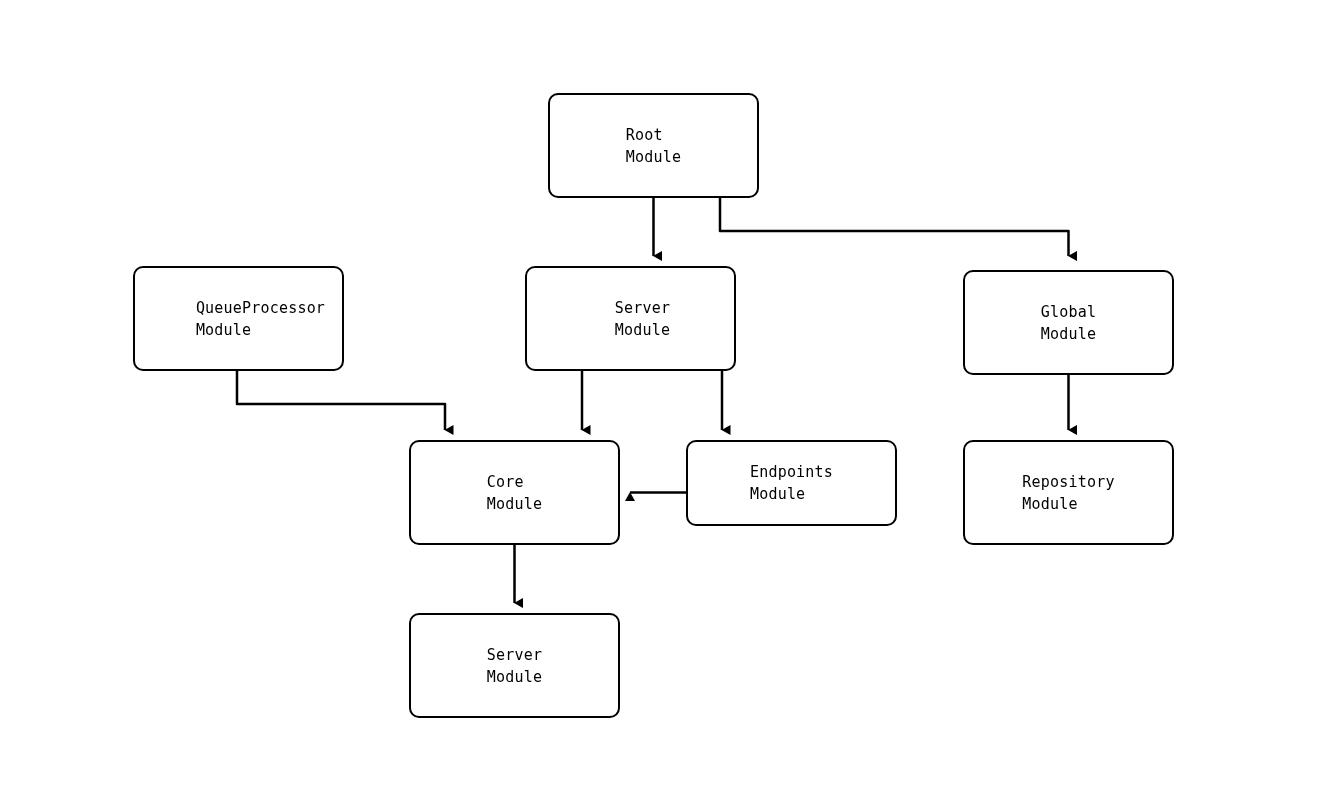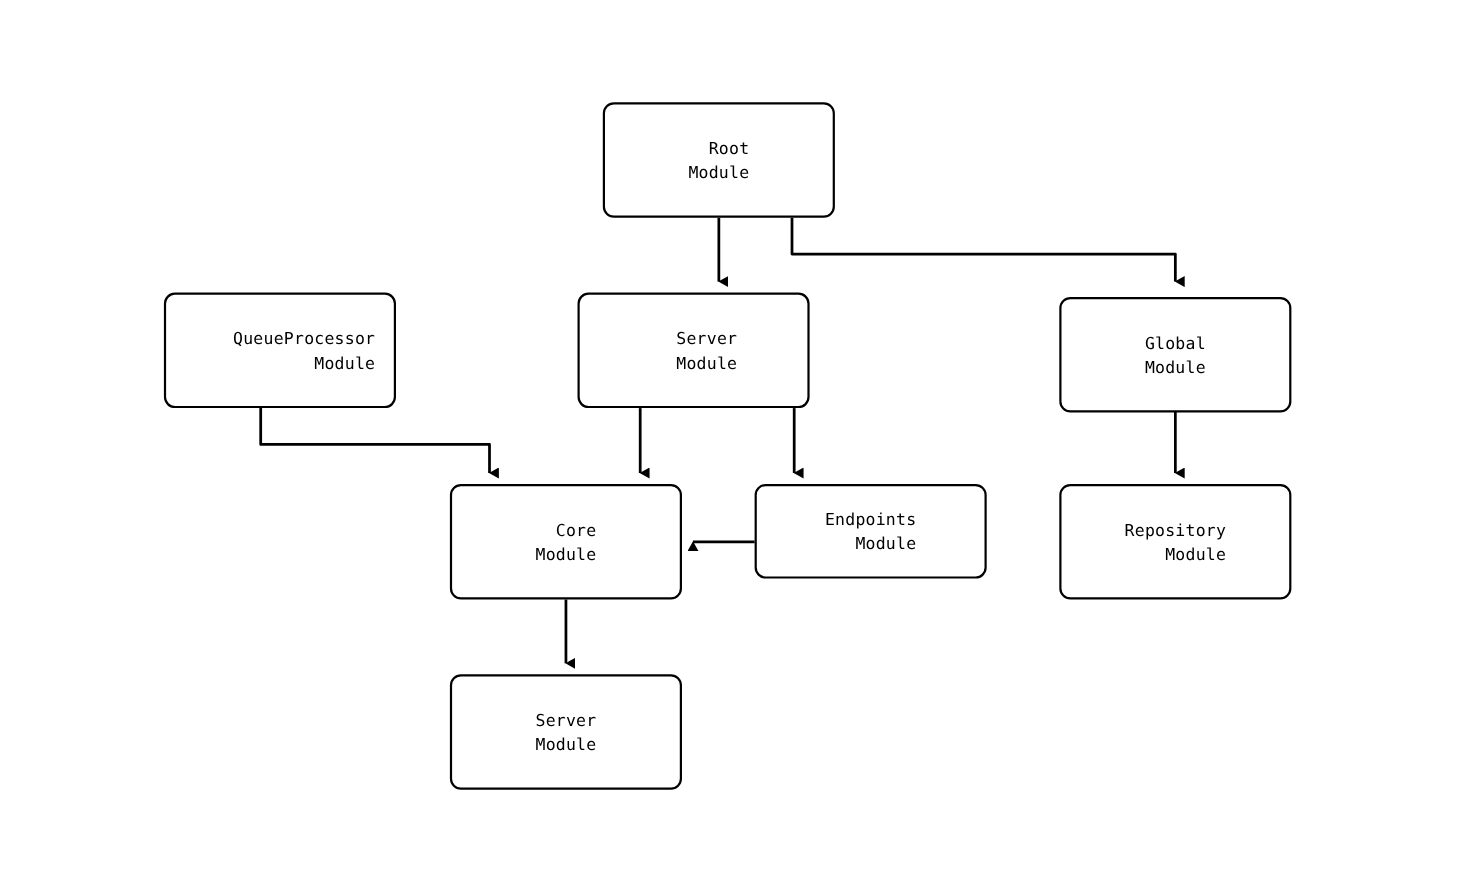--- a/index.html
+++ b/index.html
@@ -17,21 +17,21 @@
   }
   .node {
     position: absolute;
     box-sizing: border-box;
     border: 2.5px solid #000000;
     border-radius: 10px;
     background: #ffffff;
     display: flex;
     align-items: center;
     justify-content: center;
-    text-align: right;
+    text-align: left;
     z-index: 2;
   }
   .node-label {
     font-family: "DejaVu Sans Mono", monospace;
     font-size: 15px;
     line-height: 22px;
     color: #000000;
     white-space: pre;
     letter-spacing: 0.2px;
   }
@@ -68,21 +68,21 @@
         <path d="M 686 492.5 L 630 492.5" fill="none" stroke="#000000" stroke-width="2.5" stroke-linecap="butt" stroke-linejoin="round" marker-end="url(#arrow-left)"></path>
         <path d="M 514.5 545 L 514.5 603" fill="none" stroke="#000000" stroke-width="2.5" stroke-linecap="butt" stroke-linejoin="round" marker-end="url(#arrow-down)"></path>
       </g>
   </svg>
 
   <div id="nodes">
       <div class="node" style="left: 548px; top: 93px; width: 211px; height: 105px;">
         <div class="node-label">Root
 Module</div>
       </div>
-      <div class="node" style="left: 149px; top: 266px; width: 211px; height: 105px; padding-left: 44px;">
+      <div class="node" style="left: 133px; top: 266px; width: 211px; height: 105px; padding-left: 44px;">
         <div class="node-label">QueueProcessor
 Module</div>
       </div>
       <div class="node" style="left: 525px; top: 266px; width: 211px; height: 105px; padding-left: 24px;">
         <div class="node-label">Server
 Module</div>
       </div>
       <div class="node" style="left: 963px; top: 270px; width: 211px; height: 105px;">
         <div class="node-label">Global
 Module</div>

